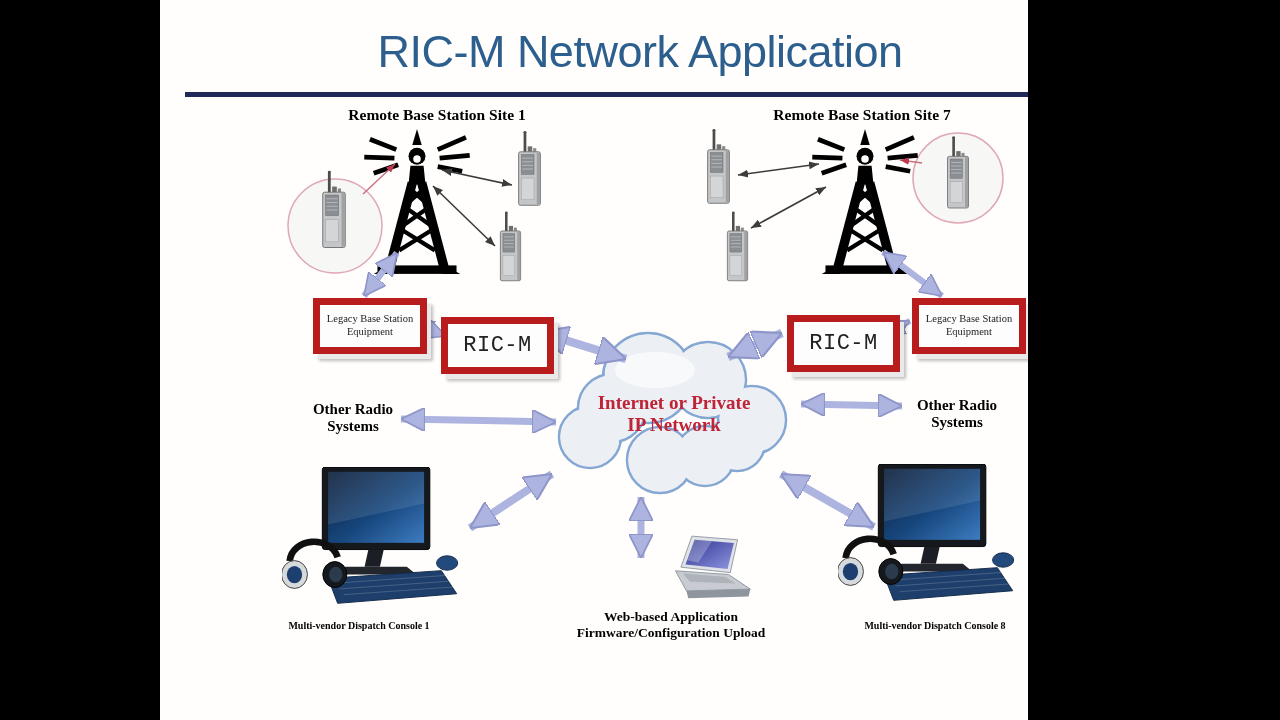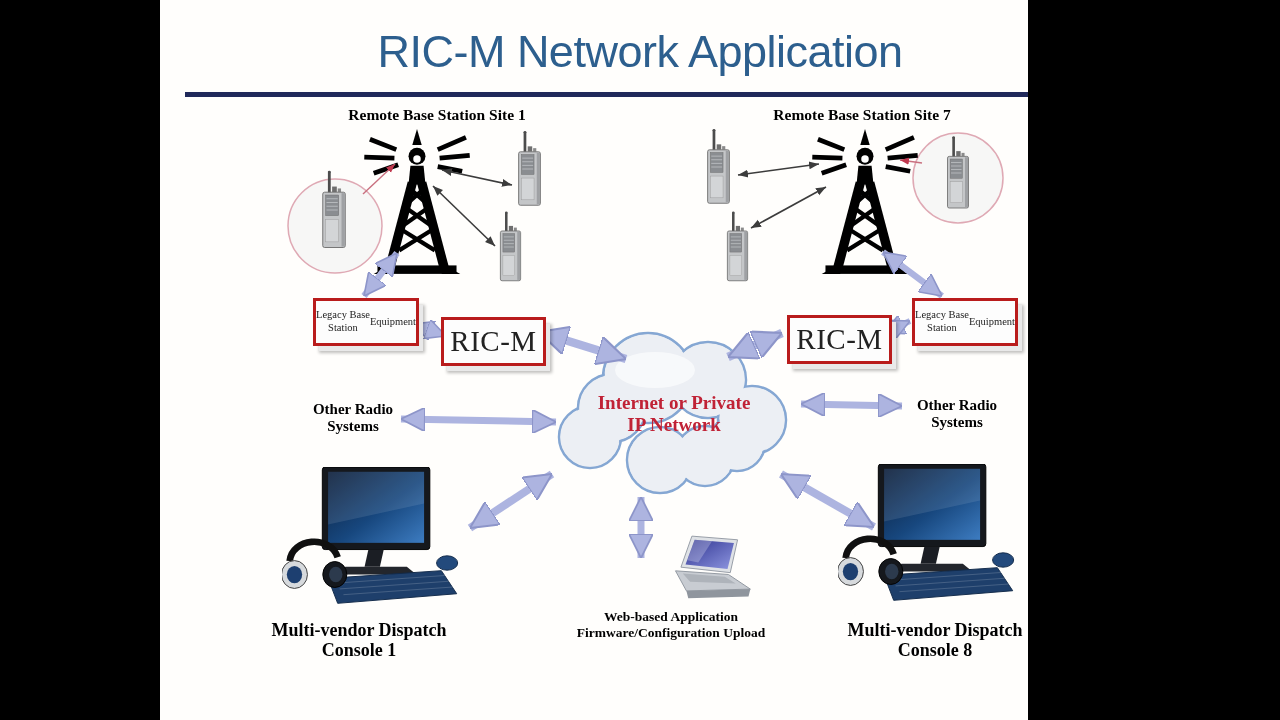--- a/index.html
+++ b/index.html
@@ -9,29 +9,29 @@
   .art{position:absolute;left:0;top:0;width:960px;height:720px;}
 
   .title{position:absolute;left:0;top:26px;width:960px;text-align:center;
          font-family:"Liberation Sans",sans-serif;font-size:45px;font-weight:500;
          color:#2d5f8e;letter-spacing:-0.5px;}
   .rule{position:absolute;left:25px;top:92px;width:895px;height:5px;background:#20295a;}
 
   .lbl{position:absolute;color:#000000;font-weight:bold;text-align:center;line-height:1.12;}
   .site-lbl{font-size:15.5px;width:240px;}
   .ors-lbl{font-size:15px;width:120px;}
-  .con-lbl{font-size:18px;width:210px;}
+  .con-lbl{font-size:10px;width:210px;}
   .web-lbl{font-size:13.5px;width:260px;line-height:1.2;}
 
-  .node{position:absolute;background:#fdfdfd;border:3px solid #b91c1c;
+  .node{position:absolute;background:#fdfdfd;border:7px solid #b91c1c;
         box-shadow:5px 6px 0 -1px #e9e9e9, 6px 7px 3px rgba(0,0,0,.25);
-        display:flex;flex-direction:row;align-items:center;justify-content:center;
+        display:flex;flex-direction:column;align-items:center;justify-content:center;
         text-align:center;color:#222;}
   .legacy{font-size:10.5px;line-height:1.22;}
-  .ricm{font-size:29px;letter-spacing:0.5px;}
+  .ricm{font-size:22px;letter-spacing:0.5px;font-family:Liberation Mono, monospace;}
 
   .cloud-lbl{position:absolute;left:408px;top:392px;width:212px;text-align:center;
              color:#c02236;font-weight:bold;font-size:19px;line-height:1.15;}
 </style>
 </head>
 <body>
 
 <div class="stage">
   <div class="slide">
 

